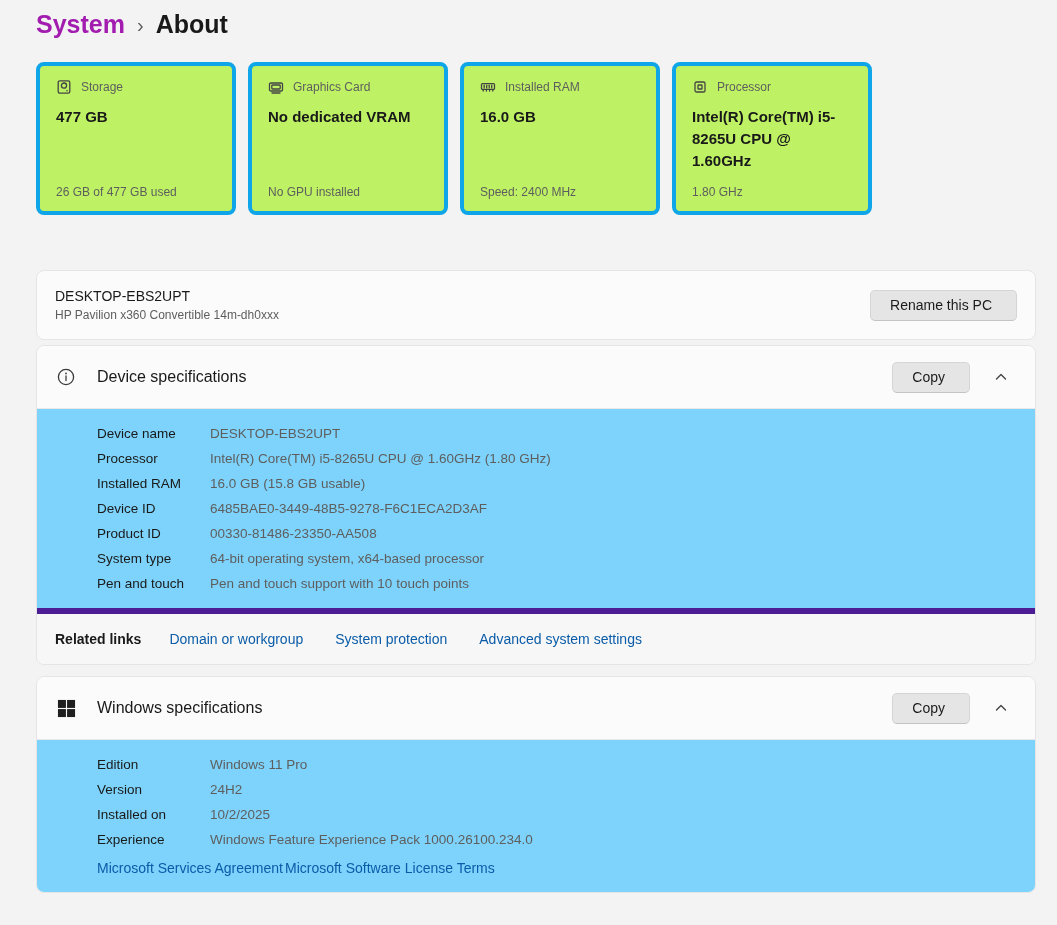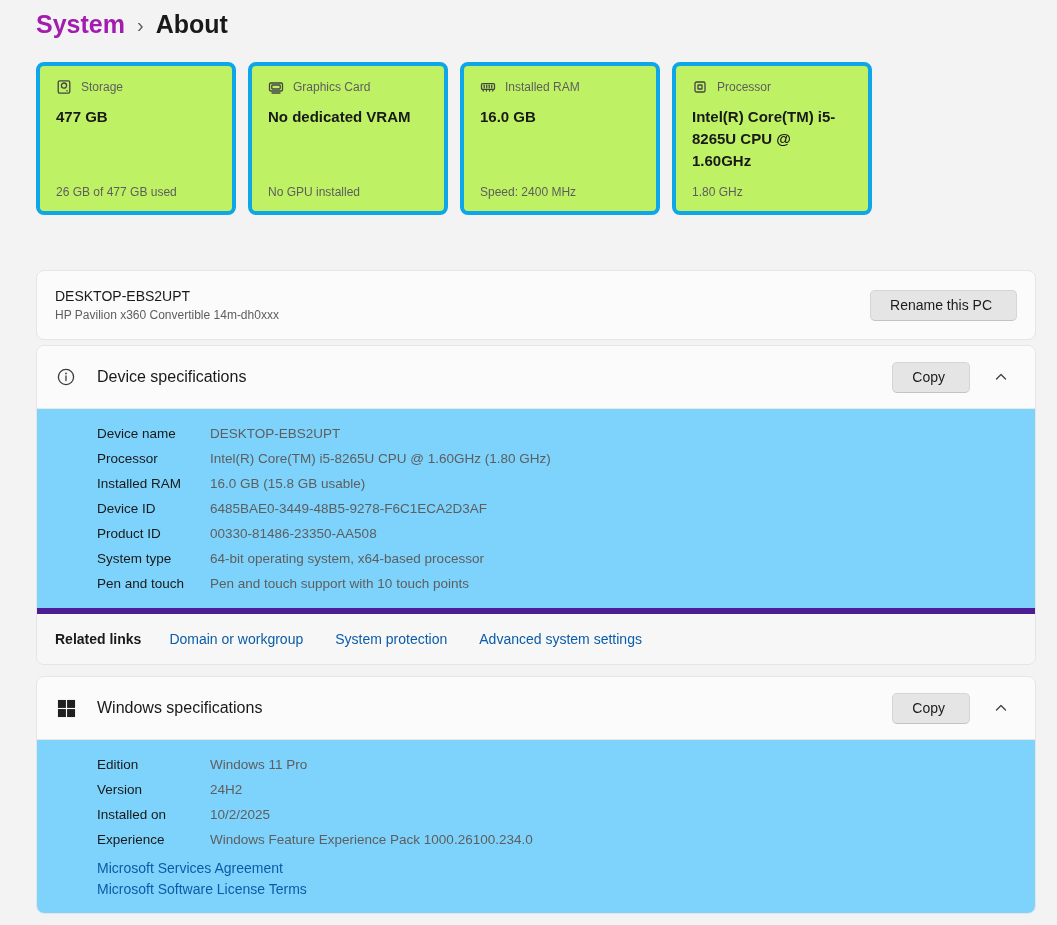--- a/index.html
+++ b/index.html
@@ -74,21 +74,21 @@
   .spec-label { width: 113px; flex: 0 0 113px; font-size: 13.5px; color: #191919; }
   .spec-value { font-size: 13.5px; color: #5e5e5e; }
 
   
   .related-row { display: flex; align-items: center; background: #f7f7f7; border-top: 6px solid #4c1d95; padding: 0 18px; height: 56px; }
   .related-label { font-size: 14px; font-weight: 700; color: #191919; margin-right: 28px; }
   .link { font-size: 14px; color: #0b5ca8; text-decoration: none; cursor: pointer; }
   .related-row .link { margin-right: 32px; }
 
   
-  .ws-links { margin-top: 7px; display: flex; flex-direction: column; gap: 2px; }
+  .ws-links { margin-top: 7px; display: flex; flex-direction: row; gap: 2px; }
   .ws-links .link { line-height: 19px; width: fit-content; }
 
   .icon-stroke { stroke: #444; fill: none; stroke-width: 1.3; stroke-linecap: round; stroke-linejoin: round; }
 </style>
 </head>
 <body>
 
 <div class="page">
 
   <div class="breadcrumb">

